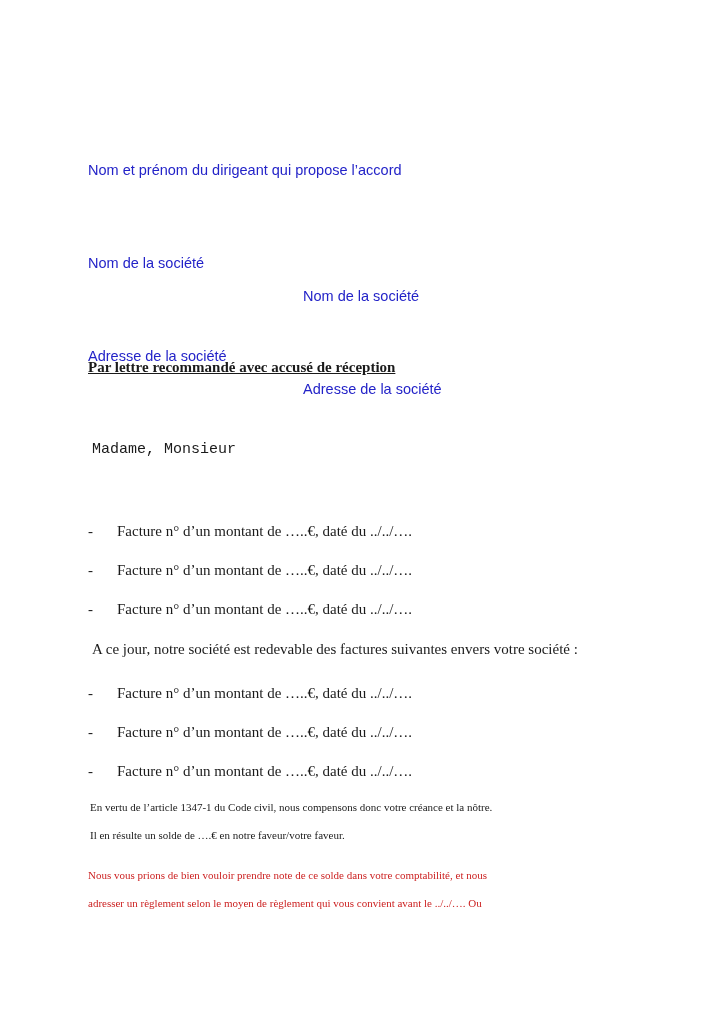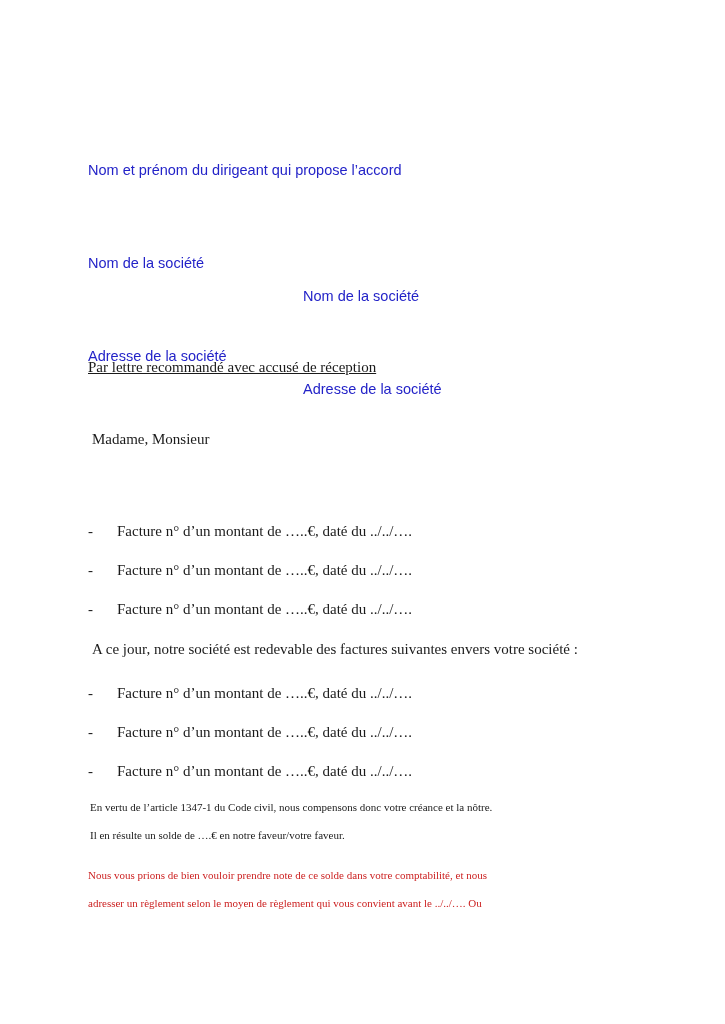--- a/index.html
+++ b/index.html
@@ -31,33 +31,33 @@
     line-height: 31px;
     white-space: pre;
   }
   .sender-block { left: 88px; top: 93px; }
   .recipient-block { left: 303px; top: 219px; }
 
   
   .heading {
     left: 88px; top: 359px;
     font-size: 15px;
-    font-weight: normal;
+    font-weight: bold;
     text-decoration: underline;
     white-space: pre;
   }
 
   
   .line-para {
     left: 92px;
     font-size: 15px;
     white-space: pre;
   }
   .subject-line   { top: 400px; }
-  .salutation     { top: 431px; }
+  .salutation     { top: 441px; font-family: Liberation Mono, monospace; }
   .intro-1        { top: 483px; }
   .intro-2        { top: 641px; }
 
   
   .invoice-list { left: 88px; font-size: 15px; }
   .invoice-list-1 { top: 523px; }
   .invoice-list-2 { top: 685px; }
   .invoice-item { display: flex; height: 39px; align-items: flex-start; }
   .invoice-item .bullet { width: 29px; flex: 0 0 29px; white-space: pre; }
   .invoice-item .item-text { white-space: pre; }

